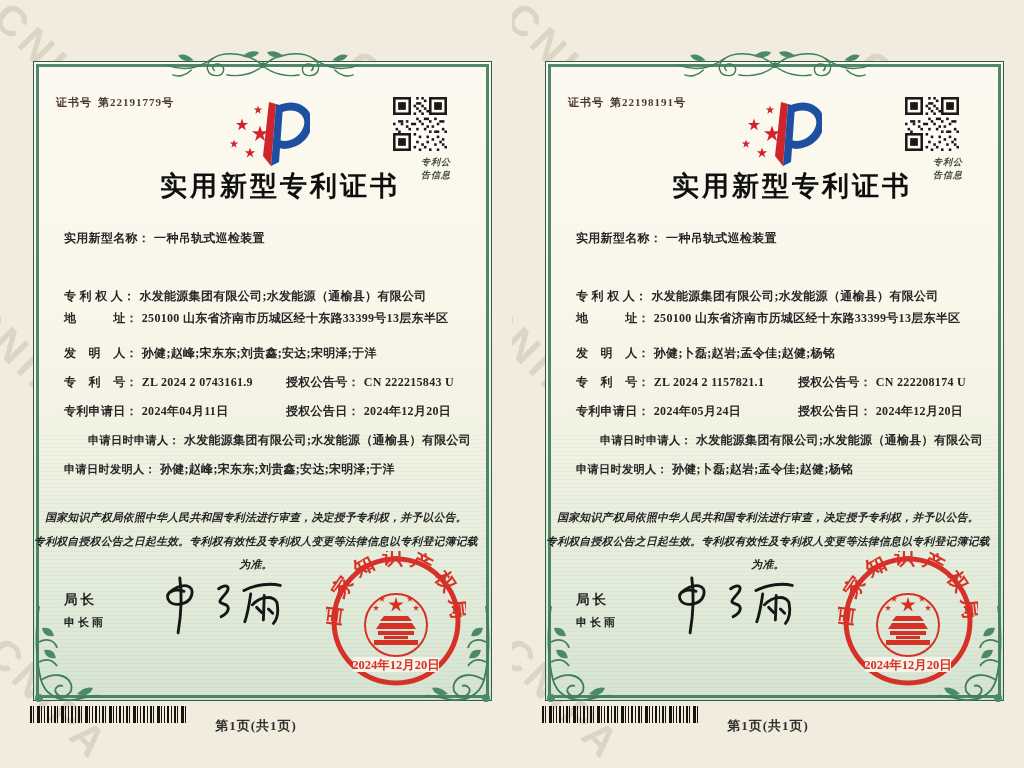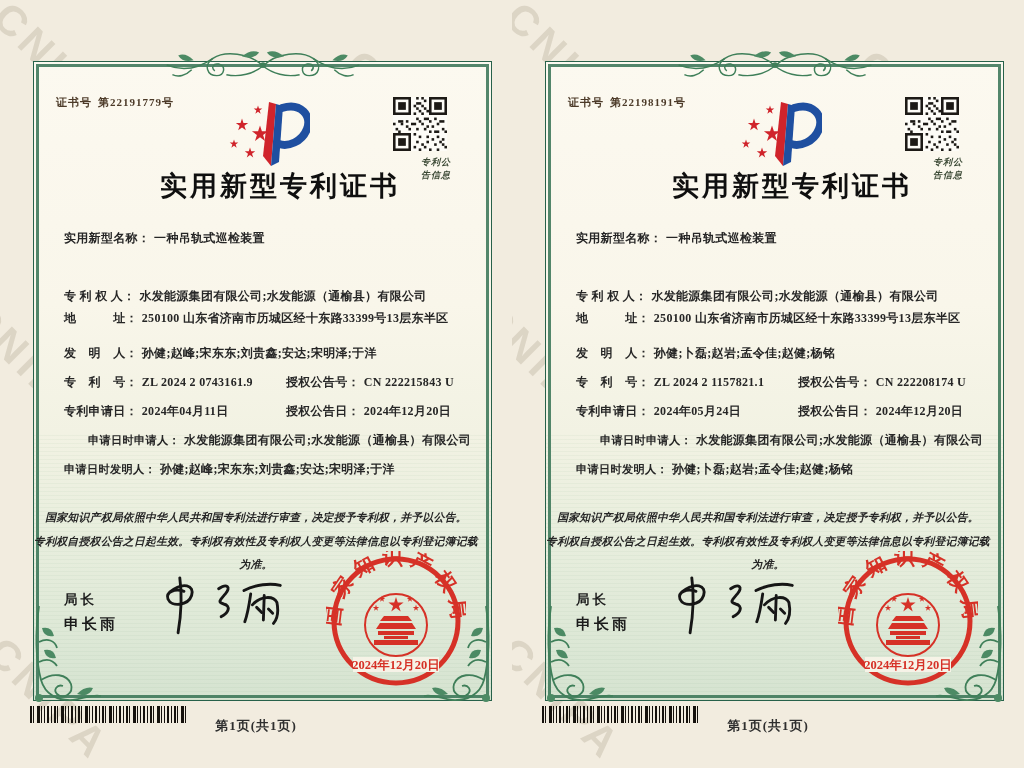--- a/index.html
+++ b/index.html
@@ -69,21 +69,21 @@
   .r1 { top:230px; } .r2 { top:288px; } .r3 { top:310px; } .r4 { top:345px; }
   .r5 { top:374px; } .r6 { top:403px; } .r7 { top:432px;margin-left:24px; } .r8 { top:461px; }
   .lbl-sm { font-size:11.2px; }
 
   .legal {
     position:absolute; left:34px; right:34px; top:506px; z-index:4;
     text-align:center; font-style:italic; font-size:10.8px; line-height:23.5px;
     font-weight:600; color:#262626; letter-spacing:0.3px;
   }
   .officer-title { position:absolute; left:64px; top:591px; z-index:4; font-size:13.5px; font-weight:700; letter-spacing:3px; color:#1c1c1c;text-align:right; }
-  .officer-name  { position:absolute; left:64px; top:615px; z-index:4; font-size:15px; font-weight:700; letter-spacing:3px; color:#1c1c1c; }
+  .officer-name  { position:absolute; left:64px; top:615px; z-index:4; font-size:11px; font-weight:700; letter-spacing:3px; color:#1c1c1c; }
   .signature { position:absolute; left:146px; top:564px; width:152px; height:80px; z-index:5; }
   .seal { position:absolute; left:326px; top:551px; width:140px; height:140px; z-index:5; opacity:.95; }
   .pagenum {
     position:absolute; left:0; width:100%; top:717px; z-index:4;
     text-align:center; font-size:13px; font-weight:600; letter-spacing:1px; color:#2e2e2e;
   }
   .barcode {
     position:absolute; left:30px; top:706px; width:158px; height:17px; z-index:4;
     background:repeating-linear-gradient(90deg,
       #16120d 0 2px, transparent 2px 3px,

